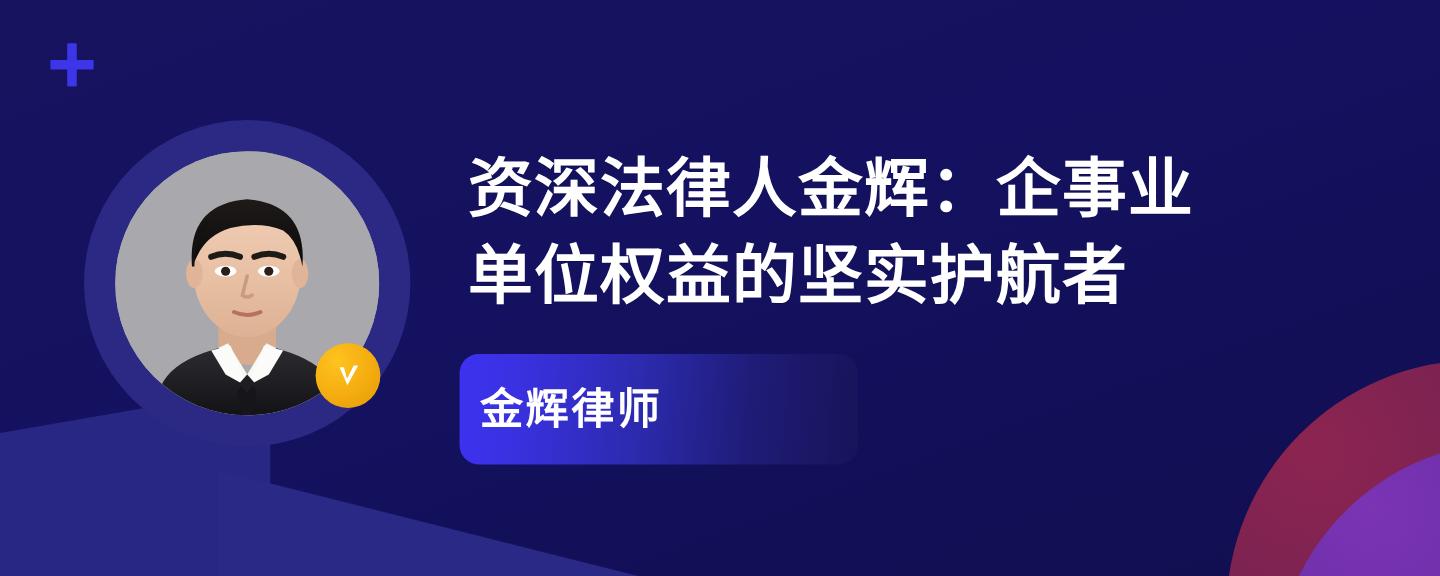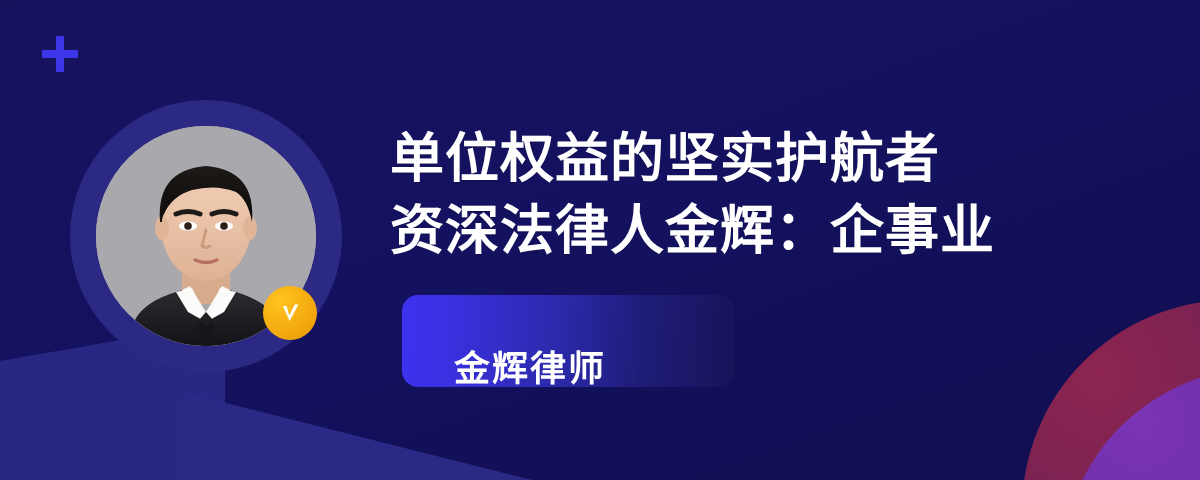--- a/index.html
+++ b/index.html
@@ -160,30 +160,30 @@
     font-size: 54px;
     font-weight: 700;
     line-height: 72px;
     letter-spacing: 1px;
     white-space: nowrap;
     text-shadow: 0 1px 0 rgba(0,0,0,0.18);
   }
 
   .name-pill {
     position: absolute;
-    left: 402px;
+    left: 383px;
     top: 295px;
     width: 332px;
     height: 92px;
     border-radius: 16px;
     background: linear-gradient(95deg, #3d32f0 0%, #3a31e2 14%, #2c2aac 46%, #1f1c78 72%, #171459 100%);
     display: flex;
-    align-items: flex-end;
+    align-items: center;
     box-sizing: border-box;
-    padding-left: 52px;
+    padding-left: 17px;
   }
   .name-pill-label {
     color: #ffffff;
     font-size: 36px;
     font-weight: 700;
     letter-spacing: 2px;
     line-height: 1;
     white-space: nowrap;
   }
 </style>
@@ -257,21 +257,21 @@
       </svg>
     </div>
     <div class="verified-badge">
       <svg width="28" height="28" viewBox="0 0 28 28" xmlns="http://www.w3.org/2000/svg" aria-hidden="true">
         <path d="M7 7 L13.5 22 L22.5 5.5 L18.8 5.5 L13.2 16.6 L10.6 7 Z" fill="#ffffff"></path>
       </svg>
     </div>
   </div>
 
   <div class="copy">
+    <h1 class="headline">资深法律人金辉：企事业</h1>
     <h1 class="headline">单位权益的坚实护航者</h1>
-    <h1 class="headline">资深法律人金辉：企事业</h1>
   </div>
 
   <div class="name-pill">
     <span class="name-pill-label">金辉律师</span>
   </div>
 
 </div>
 
 </body></html>

